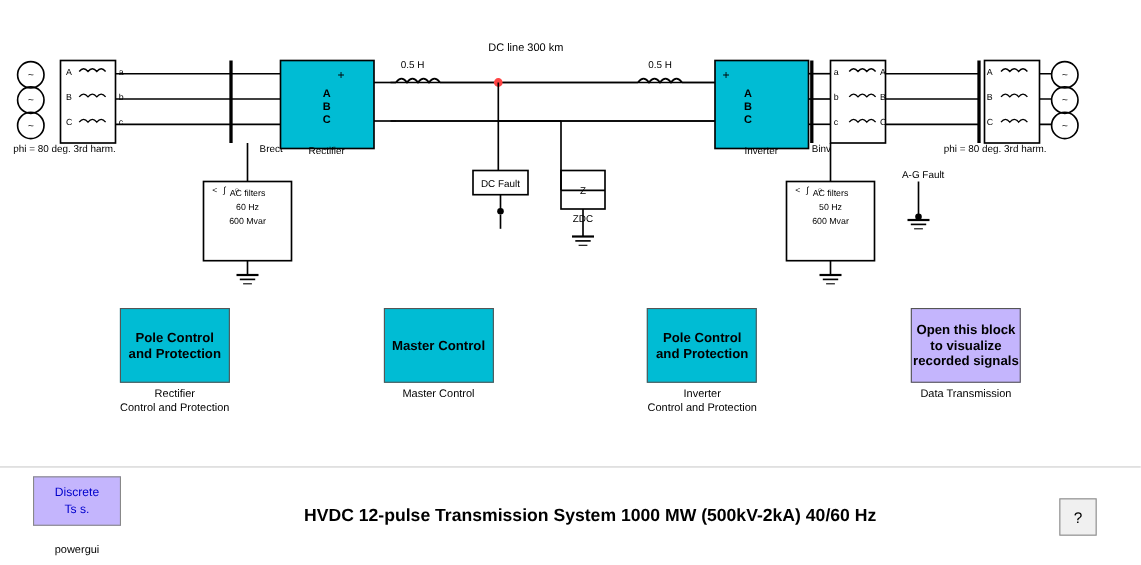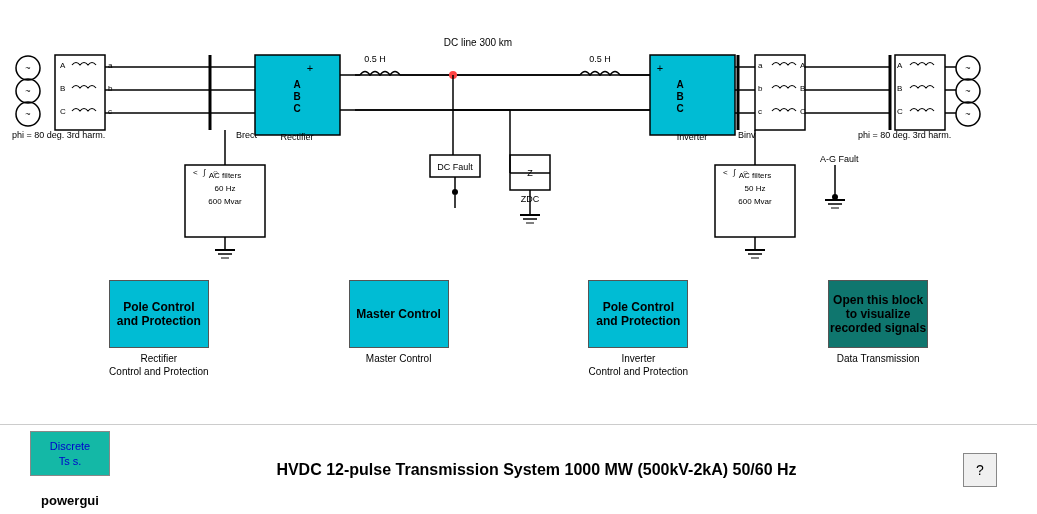--- a/index.html
+++ b/index.html
@@ -79,21 +79,21 @@
       font-weight: bold;
       font-size: 12px;
       color: #000;
       cursor: pointer;
       border: 1px solid #555;
     }
     .ctrl-box-cyan {
       background: #00bcd4;
     }
     .ctrl-box-green {
-      background: #0f766e;
+      background: #c4b5fd;
     }
 
     .ctrl-label {
       font-size: 10px;
       text-align: center;
       color: #000;
       line-height: 1.3;
     }
 
     
@@ -117,29 +117,28 @@
     }
     .powergui-inner {
       width: 80px;
       height: 45px;
       border: 1px solid #888;
       display: flex;
       align-items: center;
       justify-content: center;
       font-size: 11px;
       color: #0000cc;
-      background: #14b8a6;
+      background: #c4b5fd;
       text-align: center;
       line-height: 1.3;
     }
     .powergui-label {
-      font-size: 13px;
+      font-size: 10px;
       color: #000;
       margin-top: 17px;
-      font-weight: bold;
     }
 
     .main-title {
       flex: 1;
       text-align: center;
       font-size: 16px;
       font-weight: bold;
       color: #000;
     }
 
@@ -400,18 +399,18 @@
     <div class="powergui-box">
       <div class="powergui-inner">
         <span>
           <span>Discrete</span><br>
           <span>Ts s.</span>
         </span>
       </div>
       <div class="powergui-label">powergui</div>
     </div>
 
-    <div class="main-title">HVDC 12-pulse Transmission System 1000 MW (500kV-2kA)   50/60 Hz</div>
+    <div class="main-title">HVDC 12-pulse Transmission System 1000 MW (500kV-2kA)   40/60 Hz</div>
 
     <div class="question-box">?</div>
   </div>
 
 </div>
 
 </body></html>

